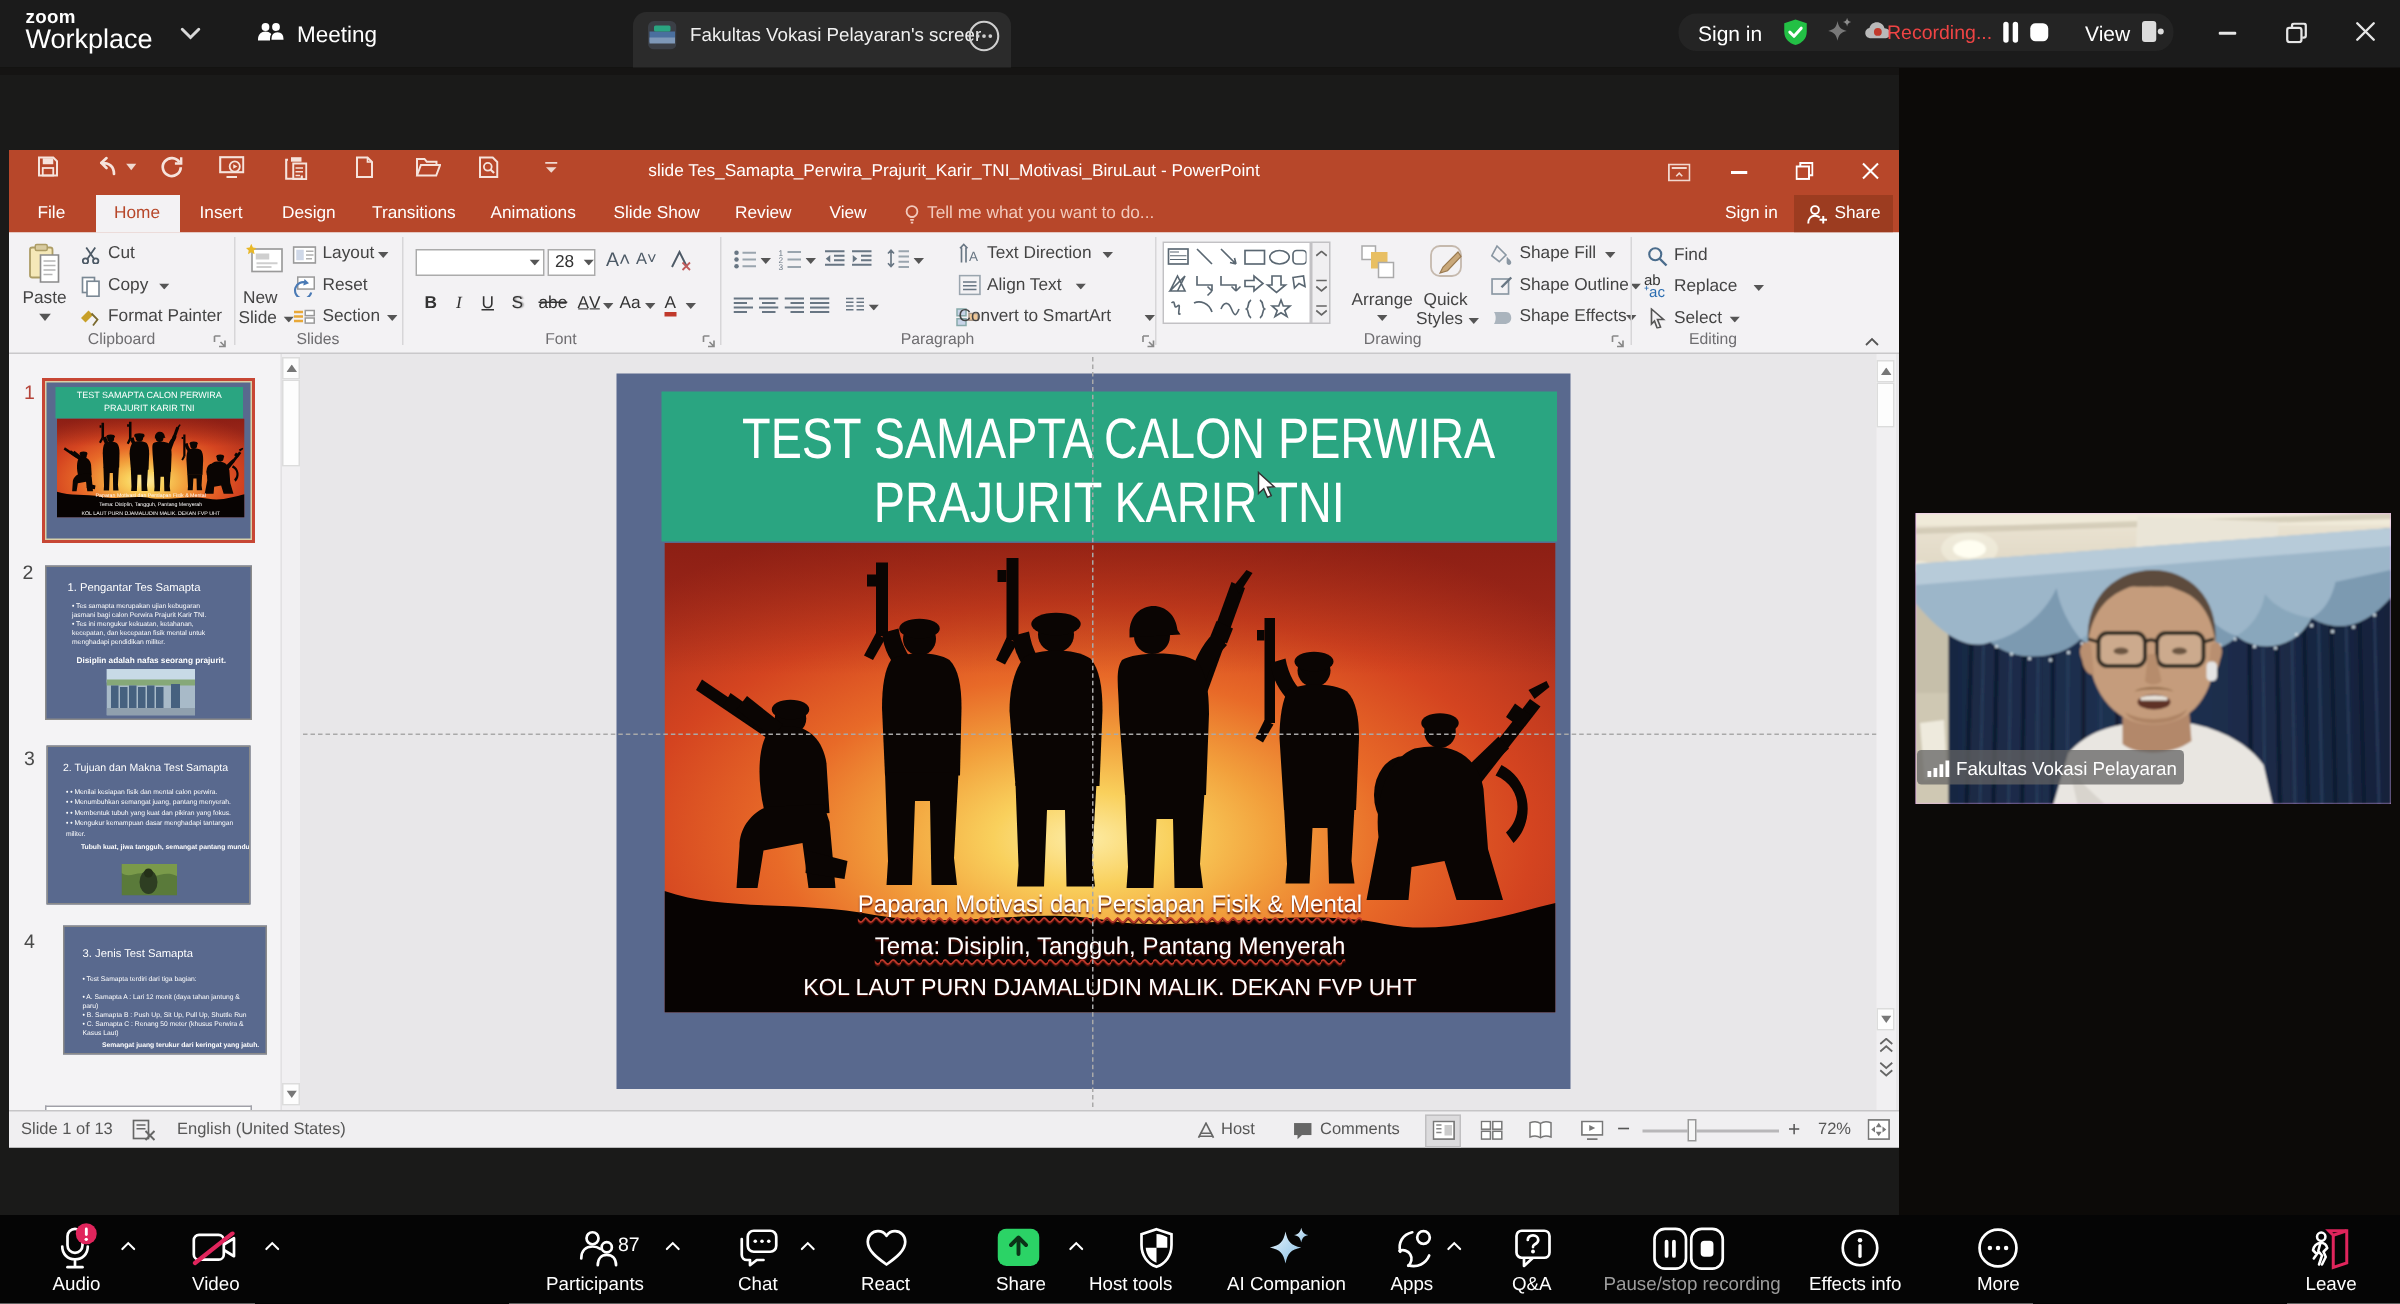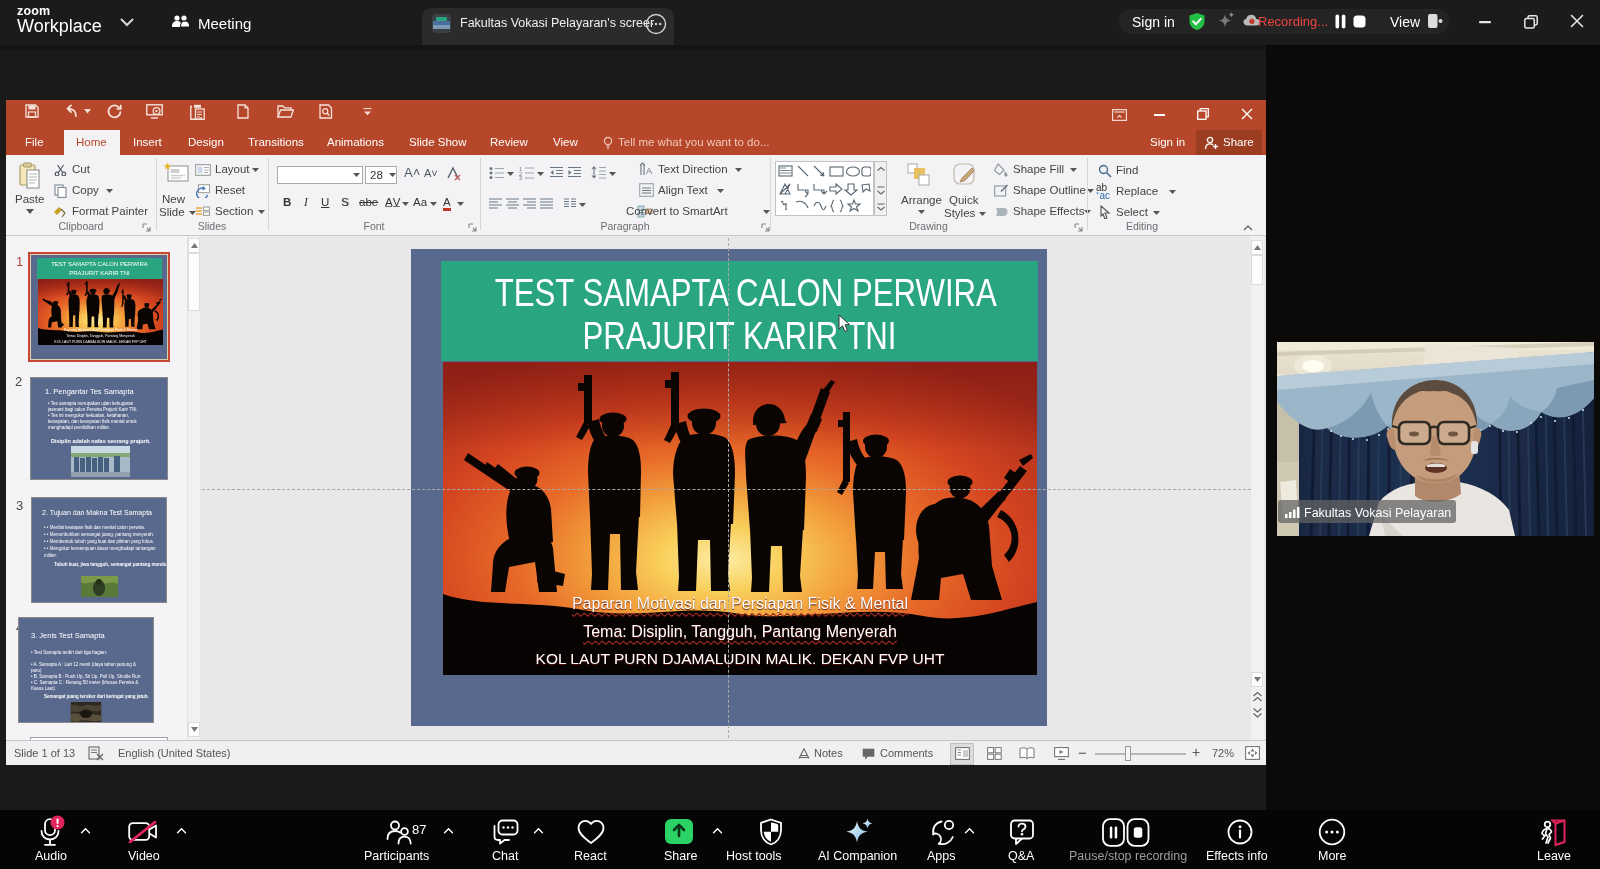--- a/index.html
+++ b/index.html
@@ -245,20 +245,21 @@
       </svg>
     <svg class="qat" style="left:313px" width="14" height="15" viewBox="0 0 14 15">
         <path d="M1 1 H9.5 L12.5 4 V14 H1Z" fill="none" stroke="#f6e3dc" stroke-width="1.3"></path>
         <circle cx="6.2" cy="7.2" r="2.6" fill="none" stroke="#f6e3dc" stroke-width="1.2"></circle>
         <path d="M8 9 L10.4 11.4" stroke="#f6e3dc" stroke-width="1.4"></path>
       </svg>
     <svg class="qat" style="left:357px;top:8px" width="9" height="8" viewBox="0 0 9 8">
         <path d="M0.5 0.5 H8.5" stroke="#f0d9d0" stroke-width="1.2"></path>
         <path d="M1 3.5 H8 L4.5 7.2Z" fill="#f0d9d0"></path>
       </svg>
+    <div class="abs" style="left:0;width:1260px;top:8px;text-align:center;color:#fff;font-size:11.5px">slide Tes_Samapta_Perwira_Prajurit_Karir_TNI_Motivasi_BiruLaut - PowerPoint</div>
     <svg class="qat" style="left:1106px;top:9px" width="15" height="12" viewBox="0 0 15 12">
         <rect x="0.6" y="0.6" width="13.8" height="10.8" fill="none" stroke="#f2d8cf" stroke-width="1.2"></rect>
         <path d="M2.5 3 H12.5" stroke="#f2d8cf" stroke-width="1.2"></path>
         <path d="M5.5 8.5 L7.5 6.5 L9.5 8.5" fill="none" stroke="#f2d8cf" stroke-width="1.1"></path>
       </svg>
     <svg class="qat" style="left:1148px;top:14px" width="11" height="3" viewBox="0 0 11 3">
         <rect width="11" height="2" fill="#fff"></rect>
       </svg>
     <svg class="qat" style="left:1191px;top:8px" width="12" height="12" viewBox="0 0 12 12">
         <rect x="0.7" y="3" width="8.3" height="8.3" fill="none" stroke="#fff" stroke-width="1.3"></rect>
@@ -470,21 +471,21 @@
       </svg>
     <div class="rtxt" style="left:652px;top:29px">Align Text</div>
     <svg class="abs" style="left:711px;top:34px" width="7" height="4" viewBox="0 0 7 4">
         <path d="M0 0 H7 L3.5 4Z" fill="#555"></path>
       </svg>
     <svg class="abs" style="left:631px;top:49px" width="16" height="14" viewBox="0 0 16 14">
         <rect x="1" y="2" width="6" height="4.5" fill="#c8d4e8" stroke="#8aa"></rect>
         <rect x="1" y="8.5" width="6" height="4.5" fill="#c8d4e8" stroke="#8aa"></rect>
         <rect x="9" y="5" width="6" height="4.5" fill="#f0c898" stroke="#a98"></rect>
       </svg>
-    <div class="rtxt" style="left:620px;top:50px">Convert to SmartArt</div>
+    <div class="rtxt" style="left:633px;top:50px">Convert to SmartArt</div>
     <svg class="abs" style="left:757px;top:55px" width="7" height="4" viewBox="0 0 7 4">
         <path d="M0 0 H7 L3.5 4Z" fill="#555"></path>
       </svg>
     <div class="gl" style="left:474px;width:290px">Paragraph</div>
     <svg class="abs" style="left:755px;top:68px" width="9" height="9" viewBox="0 0 9 9">
         <path d="M1 1 H5 M1 1 V5 M8 4 V8 H4 M8 8 L5 5" stroke="#888" stroke-width="1.1" fill="none"></path>
       </svg>
     <div class="sep" style="left:764px"></div>
 
     <div class="abs" style="left:769px;top:6px;width:99px;height:55px;background:#fff;border:1px solid #c2c1c4"></div>
@@ -625,21 +626,21 @@
         <div class="tht" style="left:12px;top:26px;font-size:4.5px;line-height:7px;white-space:normal;width:112px">• • Menilai kesiapan fisik dan mental calon perwira.<br>• • Menumbuhkan semangat juang, pantang menyerah.<br>• • Membentuk tubuh yang kuat dan pikiran yang fokus.<br>• • Mengukur kemampuan dasar menghadapi tantangan militer.</div>
         <div class="tht" style="left:22px;top:64px;font-size:4.5px;font-weight:700">Tubuh kuat, jiwa tangguh, semangat pantang mundur.</div>
         <svg class="abs" style="left:49px;top:78px" width="37" height="21" viewBox="0 0 37 21">
             <rect width="37" height="21" fill="#5a7a3a"></rect>
             <path d="M0 0 H37 V8 C28 4 24 10 18 7 C10 4 6 10 0 6 Z" fill="#7a9a4a"></path>
             <ellipse cx="18" cy="12" rx="6" ry="8" fill="#2e3e22"></ellipse>
             <circle cx="18" cy="6" r="3" fill="#243018"></circle>
           </svg>
       </div>
       <div class="thnum" style="left:10px;top:384px">4</div>
-      <div class="thumb" style="left:12px;top:381px;width:136px;height:106px">
+      <div class="thumb" style="left:36px;top:381px;width:136px;height:86px">
         <div class="tht" style="left:12px;top:13px;font-size:7.5px">3. Jenis Test Samapta</div>
         <div class="tht" style="left:12px;top:32px;font-size:4.5px">• Test Samapta terdiri dari tiga bagian:</div>
         <div class="tht" style="left:12px;top:44px;font-size:4.5px;line-height:6px;white-space:normal;width:116px">• A. Samapta A : Lari 12 menit (daya tahan jantung &amp; paru)<br>• B. Samapta B : Push Up, Sit Up, Pull Up, Shuttle Run<br>• C. Samapta C : Renang 50 meter (khusus Perwira &amp; Kasus Laut)</div>
         <div class="tht" style="left:25px;top:76px;font-size:4.5px;font-weight:700">Semangat juang terukur dari keringat yang jatuh.</div>
         <svg class="abs" style="left:49px;top:84px" width="36" height="22" viewBox="0 0 36 26">
             <rect width="36" height="26" fill="#2e2a22"></rect>
             <path d="M0 4 C6 1 10 7 16 4 C22 1 28 7 36 3 V10 C28 13 20 8 12 11 C7 13 3 10 0 12Z" fill="#4a4334"></path>
             <path d="M0 14 C8 11 14 18 22 15 C28 13 32 17 36 15 V22 C26 25 18 19 8 23 C5 24 2 22 0 23Z" fill="#59503c"></path>
             <ellipse cx="18" cy="14" rx="7" ry="5" fill="#1a1710"></ellipse>
           </svg>
@@ -697,21 +698,21 @@
     <svg class="sbi" style="left:82px;top:5px" width="16" height="15" viewBox="0 0 16 15">
         <rect x="1" y="1" width="10" height="12" fill="none" stroke="#666" stroke-width="1.1"></rect>
         <path d="M3 4 H9 M3 6.5 H9" stroke="#666" stroke-width="0.9"></path>
         <path d="M9 8 L15 14 M15 8 L9 14" stroke="#666" stroke-width="1.3"></path>
       </svg>
     <div class="abs" style="left:112px;top:6px">English (United States)</div>
     <svg class="sbi" style="left:792px;top:7px" width="12" height="11" viewBox="0 0 12 11">
         <path d="M1 10.5 L6 0.8 L11 10.5" fill="none" stroke="#666" stroke-width="1.1"></path>
         <path d="M2.5 7.5 H9.5 M1.8 9.5 H10.2" stroke="#666" stroke-width="1"></path>
       </svg>
-    <div class="abs" style="left:808px;top:6px">Notes</div>
+    <div class="abs" style="left:808px;top:6px">Host</div>
     <svg class="sbi" style="left:856px;top:7px" width="13" height="12" viewBox="0 0 13 12">
         <rect x="0.7" y="0.7" width="11.6" height="8" fill="#666"></rect>
         <path d="M3 8.7 V11.5 L6 8.7Z" fill="#666"></path>
       </svg>
     <div class="abs" style="left:874px;top:6px">Comments</div>
     <div class="abs" style="left:944px;top:2px;width:24px;height:22px;background:#dcdbdd;border:1px solid #c0bfc1"></div>
     <svg class="sbi" style="left:949px;top:6px" width="15" height="13" viewBox="0 0 15 13">
         <rect x="0.6" y="0.6" width="13.8" height="11.8" fill="#fff" stroke="#777" stroke-width="1.1"></rect>
         <path d="M2.5 3 H6 M2.5 5.5 H6 M2.5 8 H6" stroke="#888" stroke-width="1"></path>
         <rect x="8" y="3" width="5" height="7" fill="#ccc"></rect>

